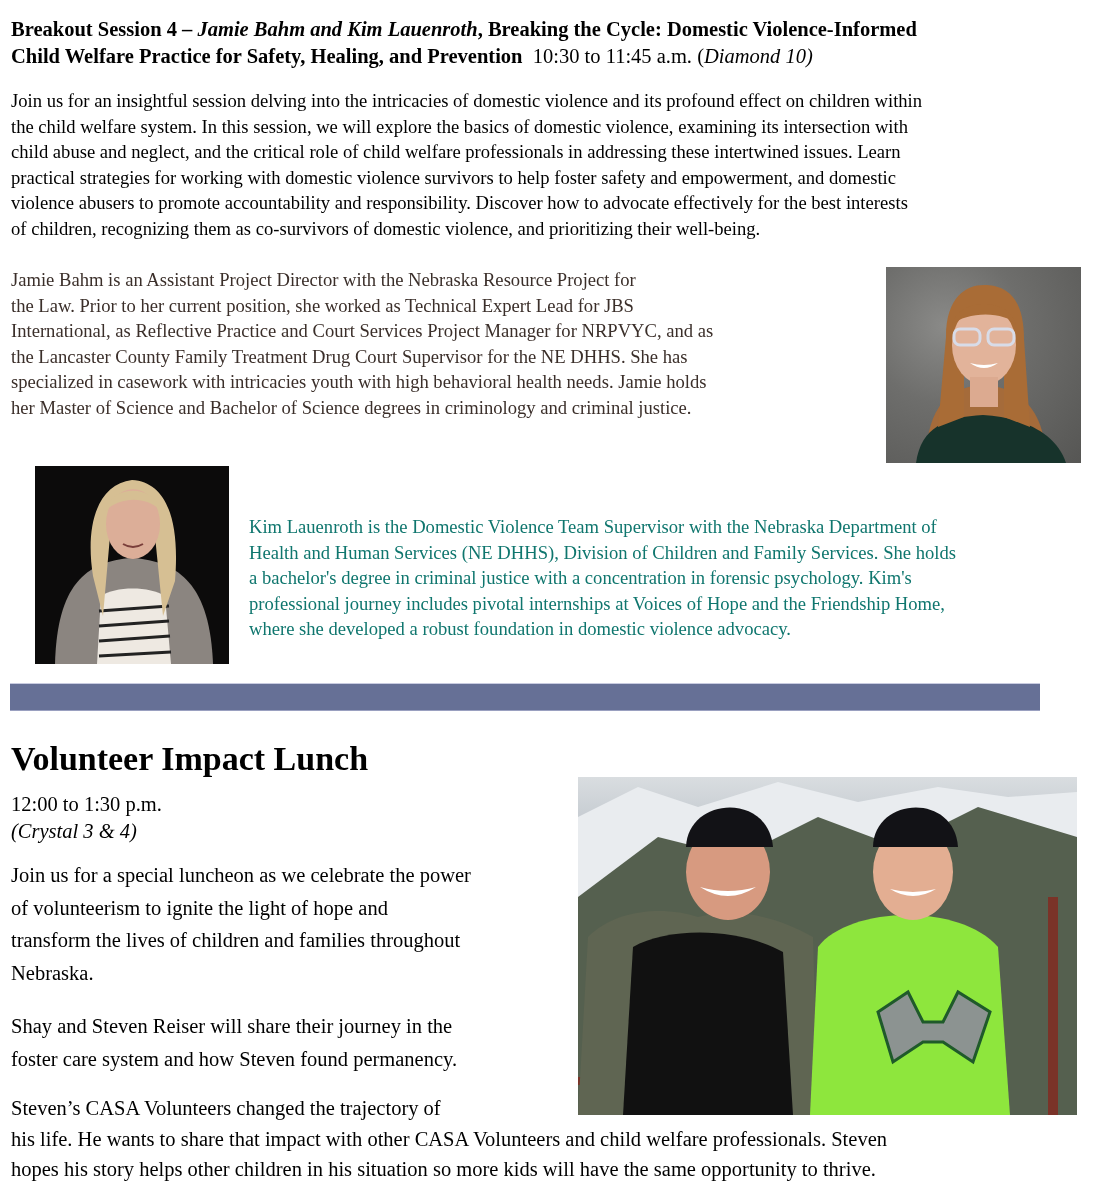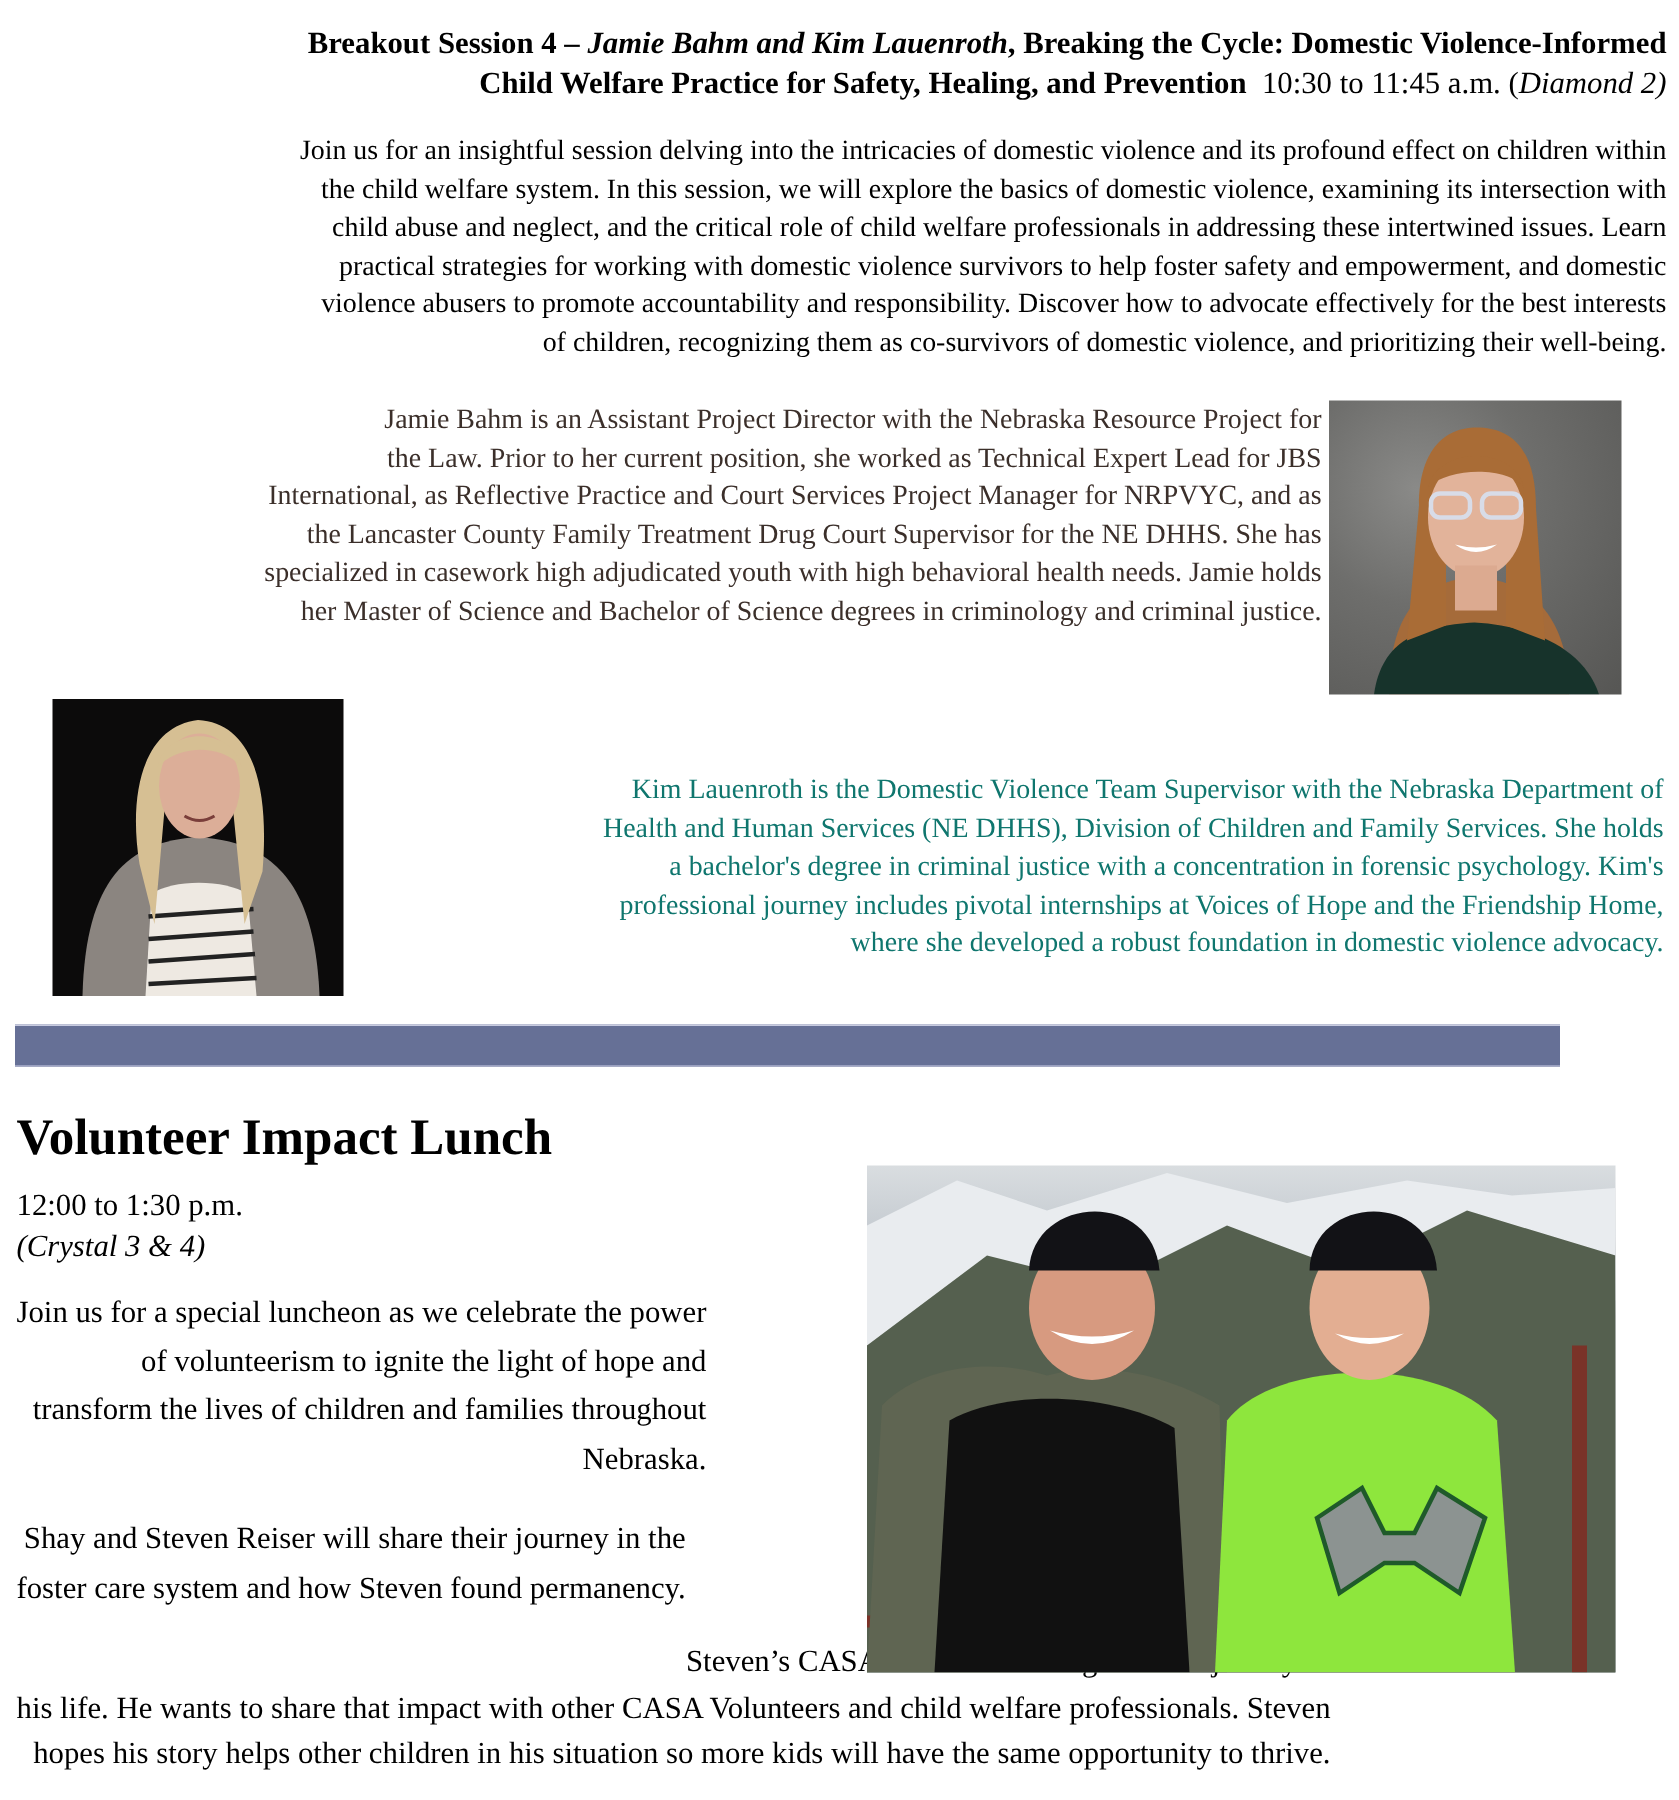--- a/index.html
+++ b/index.html
@@ -4,21 +4,21 @@
 <style>
   html, body { margin: 0; padding: 0; background: #ffffff; }
   body { width: 1119px; height: 1200px; position: relative; overflow: hidden;
          font-family: "Liberation Serif", "DejaVu Serif", serif; color: #000; }
   .abs { position: absolute; }
   .title { left: 11px; top: 16px; width: 1100px; font-size: 20.5px; line-height: 27px; white-space: nowrap; }
   .title .b { font-weight: bold; }
   .title .bi { font-weight: bold; font-style: italic; }
   .title .time { font-weight: normal; }
   .title .loc { font-weight: normal; font-style: italic; }
-  .line { display: block; white-space: nowrap; text-align: right; }
+  .line { display: block; white-space: nowrap; }
   .desc { left: 11px; top: 88px; width: 1100px; font-size: 18.6px; line-height: 25.6px; }
   .bio1 { left: 11px; top: 267px; width: 870px; font-size: 18.6px; line-height: 25.6px; color: #3b2f2a; }
   .bio2 { left: 249px; top: 514px; width: 860px; font-size: 18.6px; line-height: 25.6px; color: #0f766e; }
   .photo { overflow: hidden; }
   .photo-jamie { left: 886px; top: 267px; width: 195px; height: 196px;
     background: radial-gradient(ellipse at 30% 30%, #8a8a88 0%, #6e6e6c 40%, #565654 100%); }
   .photo-kim { left: 35px; top: 466px; width: 194px; height: 198px; background: #0c0b0b; }
   .divider { left: 10px; top: 683px; width: 1030px; height: 28px; background: #667096;
              border-top: 1px solid #c8cbe0; border-bottom: 1px solid #9aa0c0; box-sizing: border-box; }
   .lunch-title { left: 11px; top: 743px; font-size: 34px; font-weight: bold; line-height: 32px; white-space: nowrap; }
@@ -29,38 +29,38 @@
   .lunch-p3 { left: 11px; top: 1093px; font-size: 20.5px; line-height: 30.5px; }
   .photo-lunch { left: 578px; top: 777px; width: 499px; height: 338px;
     background: linear-gradient(180deg, #d9dde0 0%, #c4cad0 14%, #6b726e 30%, #4f5a52 55%, #3c4a3e 100%); }
   svg { display: block; }
 </style>
 </head>
 <body>
 
 <div class="abs title">
   <span class="line"><span class="b">Breakout Session 4 – </span><span class="bi">Jamie Bahm and Kim Lauenroth</span><span class="b">, Breaking the Cycle: Domestic Violence-Informed</span></span>
-  <span class="line"><span class="b">Child Welfare Practice for Safety, Healing, and Prevention</span>&nbsp;&nbsp;<span class="time">10:30 to 11:45 a.m.</span> <span class="time">(</span><span class="loc">Diamond 2)</span></span>
+  <span class="line"><span class="b">Child Welfare Practice for Safety, Healing, and Prevention</span>&nbsp;&nbsp;<span class="time">10:30 to 11:45 a.m.</span> <span class="time">(</span><span class="loc">Diamond 10)</span></span>
 </div>
 
 <div class="abs desc">
   <span class="line">Join us for an insightful session delving into the intricacies of domestic violence and its profound effect on children within</span>
   <span class="line">the child welfare system. In this session, we will explore the basics of domestic violence, examining its intersection with</span>
   <span class="line">child abuse and neglect, and the critical role of child welfare professionals in addressing these intertwined issues. Learn</span>
   <span class="line">practical strategies for working with domestic violence survivors to help foster safety and empowerment, and domestic</span>
   <span class="line">violence abusers to promote accountability and responsibility. Discover how to advocate effectively for the best interests</span>
   <span class="line">of children, recognizing them as co-survivors of domestic violence, and prioritizing their well-being.</span>
 </div>
 
 <div class="abs bio1">
   <span class="line">Jamie Bahm is an Assistant Project Director with the Nebraska Resource Project for</span>
   <span class="line">the Law. Prior to her current position, she worked as Technical Expert Lead for JBS</span>
   <span class="line">International, as Reflective Practice and Court Services Project Manager for NRPVYC, and as</span>
   <span class="line">the Lancaster County Family Treatment Drug Court Supervisor for the NE DHHS. She has</span>
-  <span class="line">specialized in casework high adjudicated youth with high behavioral health needs. Jamie holds</span>
+  <span class="line">specialized in casework with intricacies youth with high behavioral health needs. Jamie holds</span>
   <span class="line">her Master of Science and Bachelor of Science degrees in criminology and criminal justice.</span>
 </div>
 
 <div class="abs photo photo-jamie" role="img" aria-label="Photo of Jamie Bahm">
   <svg width="195" height="196" viewBox="0 0 195 196">
     <path d="M40 196 C40 150 55 120 97 118 C140 120 160 150 160 196 Z" fill="#a56b3a"></path>
     <path d="M30 196 C35 160 60 150 97 148 C135 150 170 165 180 196 Z" fill="#17332b"></path>
     <path d="M60 70 C60 30 80 18 98 18 C120 18 138 30 138 72 L144 160 L118 150 L118 100 L78 100 L78 150 L52 160 Z" fill="#a96c36"></path>
     <ellipse cx="98" cy="78" rx="32" ry="40" fill="#e2b39a"></ellipse>
     <path d="M66 58 C72 30 124 30 130 58 C120 44 80 44 66 58 Z" fill="#a96c36"></path>

